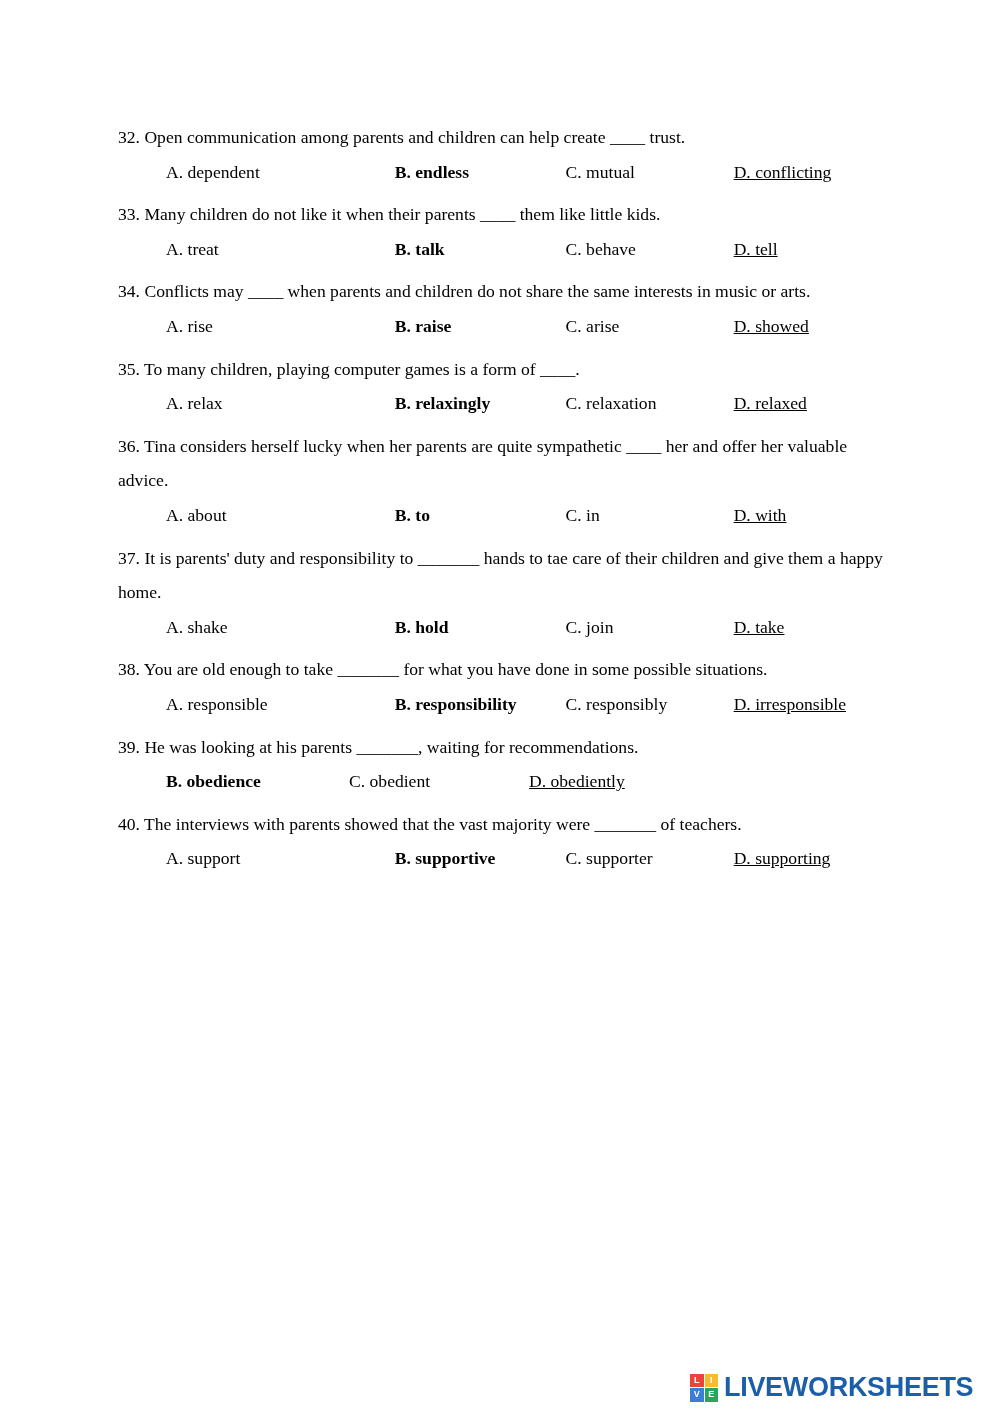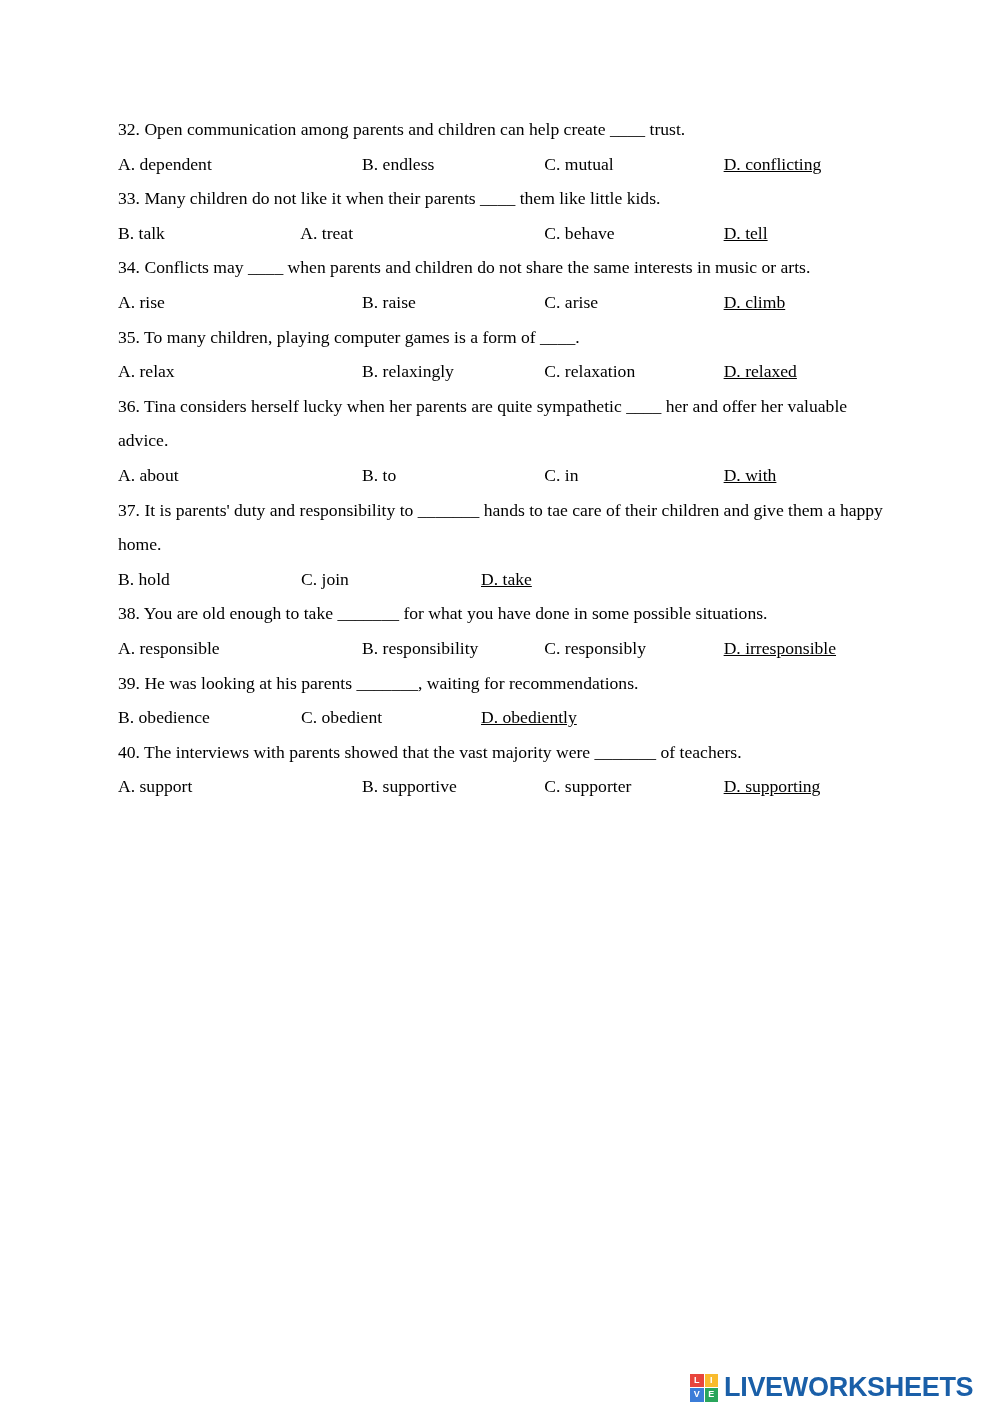--- a/index.html
+++ b/index.html
@@ -25,31 +25,33 @@
   .content {
     position: absolute;
     left: 118px;
     top: 112px;
     width: 765px;
   }
   .question {
     font-size: 17.6px;
     line-height: 34.6px;
     text-align: left;
+    margin-top: 8px;
   }
   .options {
     display: flex;
     font-size: 17.6px;
     line-height: 34.6px;
+    margin-left: 48px;
   }
   .opt {
     display: block;
   }
   .opt-a { width: 245px; }
-  .opt-b { width: 183px; }
+  .opt-b { width: 183px; font-weight: bold; }
   .opt-c { width: 180px; }
   .opt-d { width: 160px; text-decoration: underline; }
 
   
   .logo-wrap {
     position: absolute;
     left: 690px;
     top: 1372px;
     display: flex;
     align-items: center;
@@ -94,52 +96,53 @@
     <div class="question">32. Open communication among parents and children can help create ____ trust.</div>
     <div class="options">
       <span class="opt opt-a">A. dependent</span>
       <span class="opt opt-b">B. endless</span>
       <span class="opt opt-c">C. mutual</span>
       <span class="opt opt-d">D. conflicting</span>
     </div>
 
     <div class="question">33. Many children do not like it when their parents ____ them like little kids.</div>
     <div class="options">
+      <span class="opt opt-a">A. treat</span>
       <span class="opt opt-b">B. talk</span>
-      <span class="opt opt-a">A. treat</span>
       <span class="opt opt-c">C. behave</span>
       <span class="opt opt-d">D. tell</span>
     </div>
 
     <div class="question">34. Conflicts may ____ when parents and children do not share the same interests in music or arts.</div>
     <div class="options">
       <span class="opt opt-a">A. rise</span>
       <span class="opt opt-b">B. raise</span>
       <span class="opt opt-c">C. arise</span>
-      <span class="opt opt-d">D. climb</span>
+      <span class="opt opt-d">D. showed</span>
     </div>
 
     <div class="question">35. To many children, playing computer games is a form of ____.</div>
     <div class="options">
       <span class="opt opt-a">A. relax</span>
       <span class="opt opt-b">B. relaxingly</span>
       <span class="opt opt-c">C. relaxation</span>
       <span class="opt opt-d">D. relaxed</span>
     </div>
 
     <div class="question">36. Tina considers herself lucky when her parents are quite sympathetic ____ her and offer her valuable advice.</div>
     <div class="options">
       <span class="opt opt-a">A. about</span>
       <span class="opt opt-b">B. to</span>
       <span class="opt opt-c">C. in</span>
       <span class="opt opt-d">D. with</span>
     </div>
 
     <div class="question">37. It is parents' duty and responsibility to _______ hands to tae care of their children and give them a happy home.</div>
     <div class="options">
+      <span class="opt opt-a">A. shake</span>
       <span class="opt opt-b">B. hold</span>
       <span class="opt opt-c">C. join</span>
       <span class="opt opt-d">D. take</span>
     </div>
 
     <div class="question">38. You are old enough to take _______ for what you have done in some possible situations.</div>
     <div class="options">
       <span class="opt opt-a">A. responsible</span>
       <span class="opt opt-b">B. responsibility</span>
       <span class="opt opt-c">C. responsibly</span>

